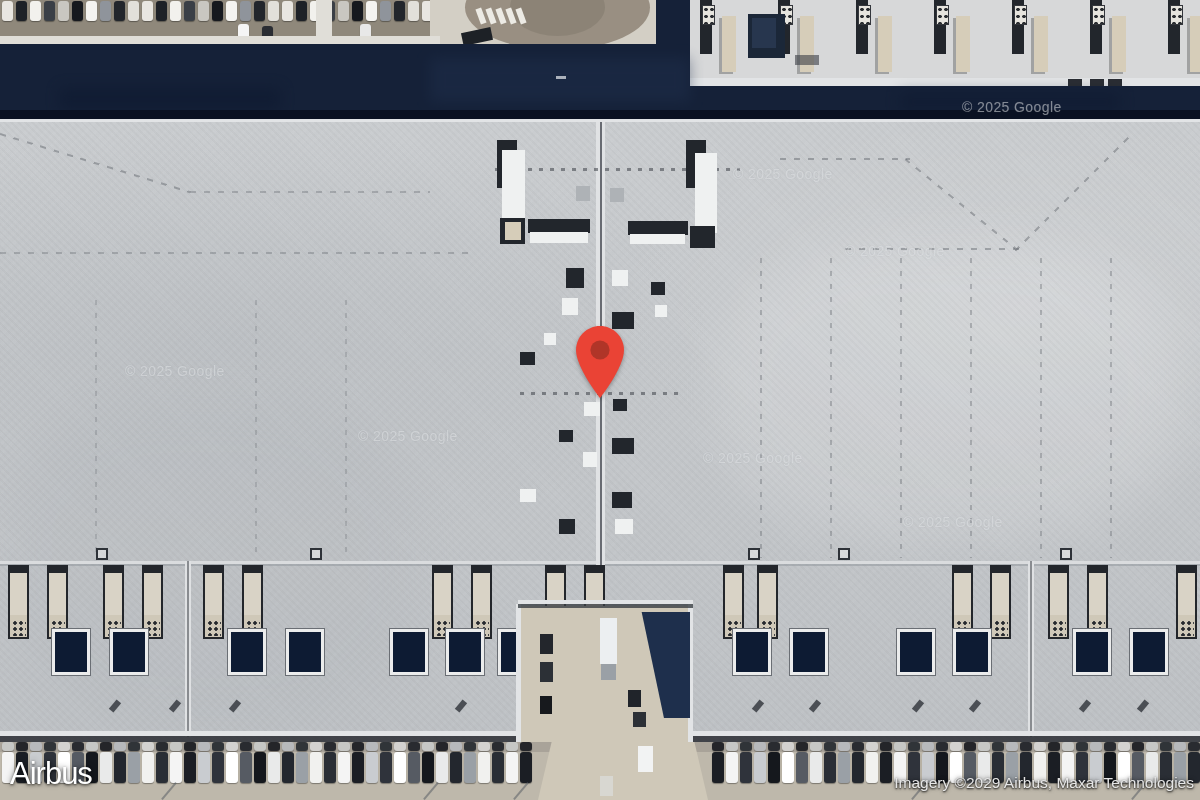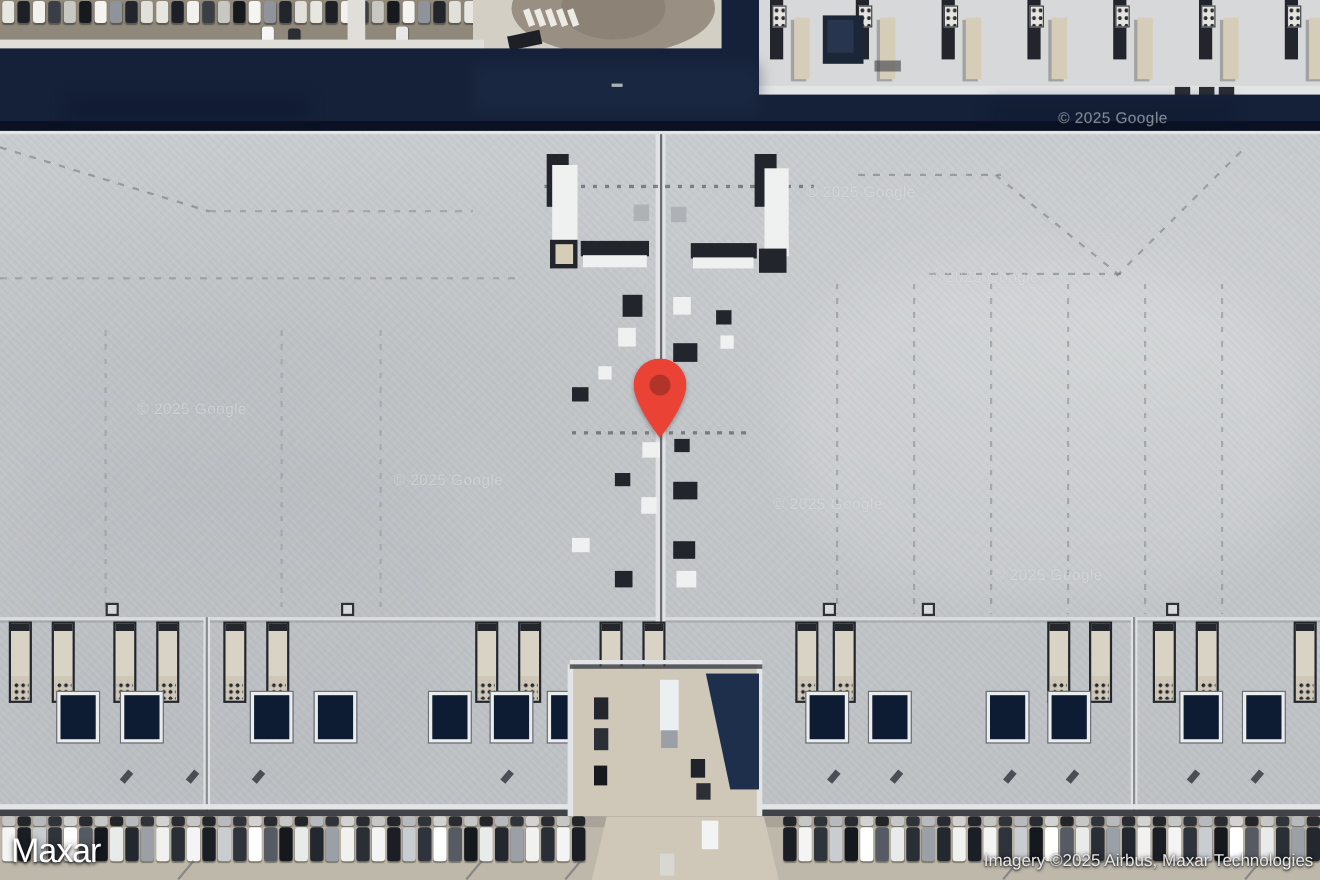--- a/index.html
+++ b/index.html
@@ -411,15 +411,15 @@
       <div class="wm" style="left: 733px; top: 166px;">© 2025 Google</div>
       <div class="wm" style="left: 845px; top: 243px;">© 2025 Google</div>
       <div class="wm" style="left: 962px; top: 99px;">© 2025 Google</div>
     </div>
 
   <svg id="pin" viewBox="0 0 24 36">
     <path class="pin-body" d="M12 0C5.4 0 0 5.4 0 12c0 9 12 24 12 24s12-15 12-24C24 5.4 18.6 0 12 0z" fill="#EA4335"></path>
     <circle class="pin-dot" cx="12" cy="12" r="4.8" fill="#B03528"></circle>
   </svg>
 
-  <div id="logo">Maxar</div>
-  <div id="attr">Imagery ©2025 Airbus, Maxar Technologies</div>
+  <div id="logo">Airbus</div>
+  <div id="attr">Imagery ©2029 Airbus, Maxar Technologies</div>
 </div>
 
 </body></html>

